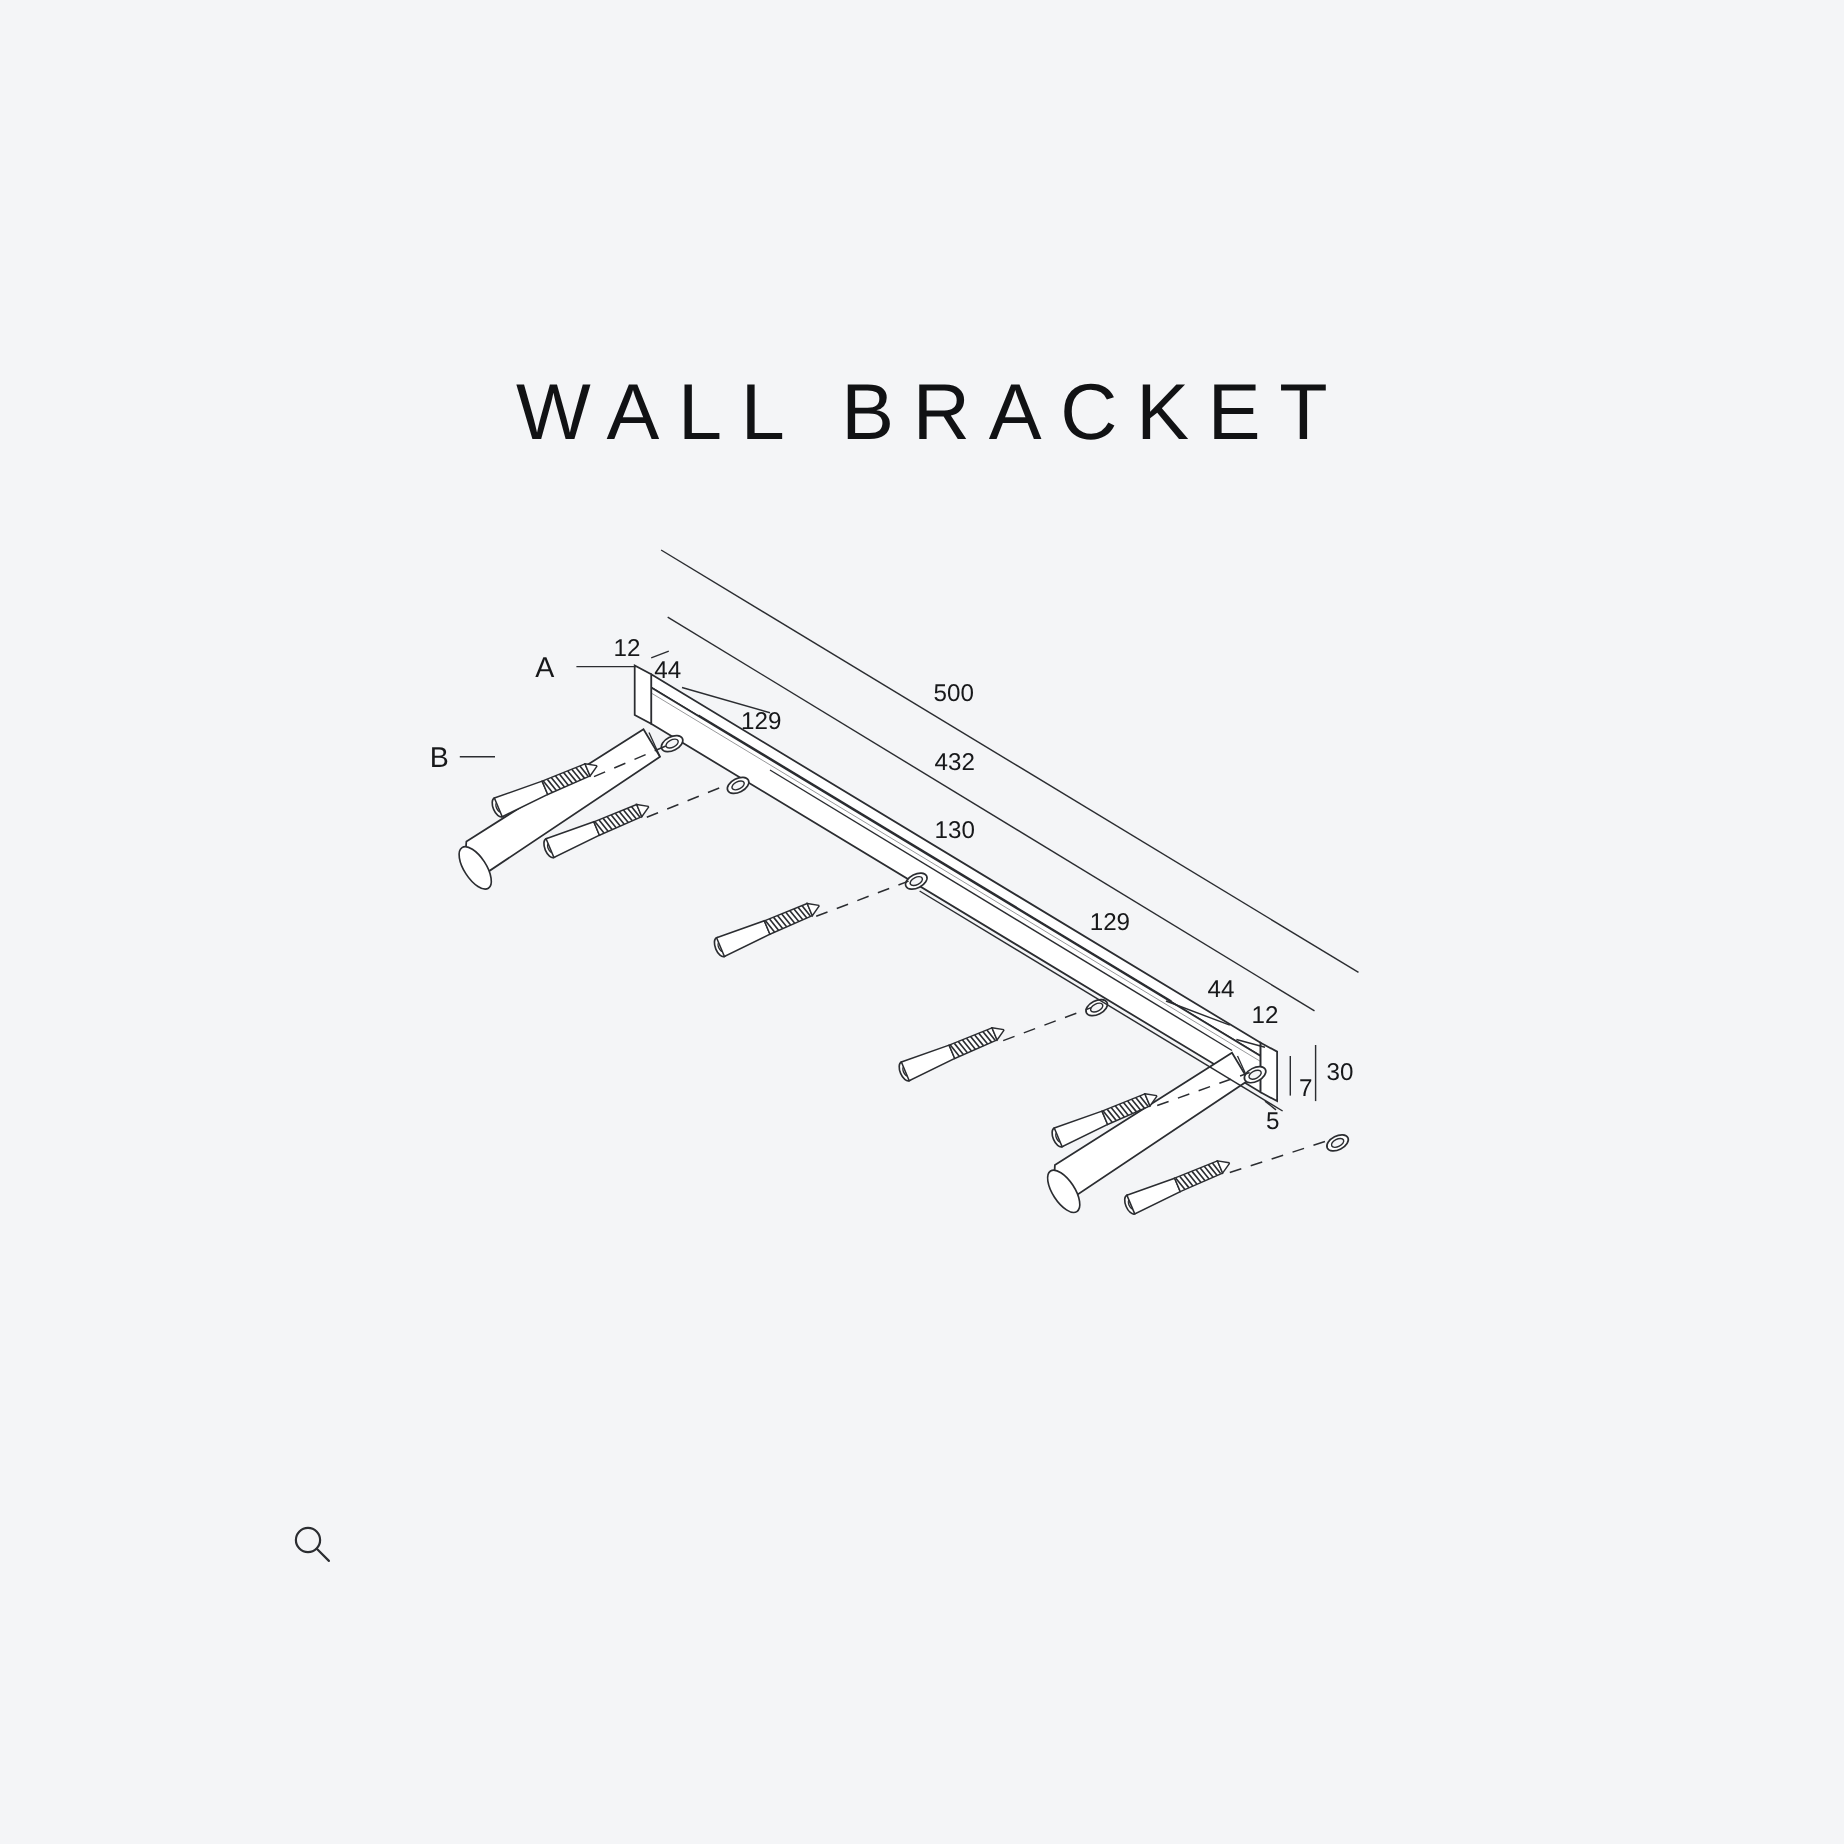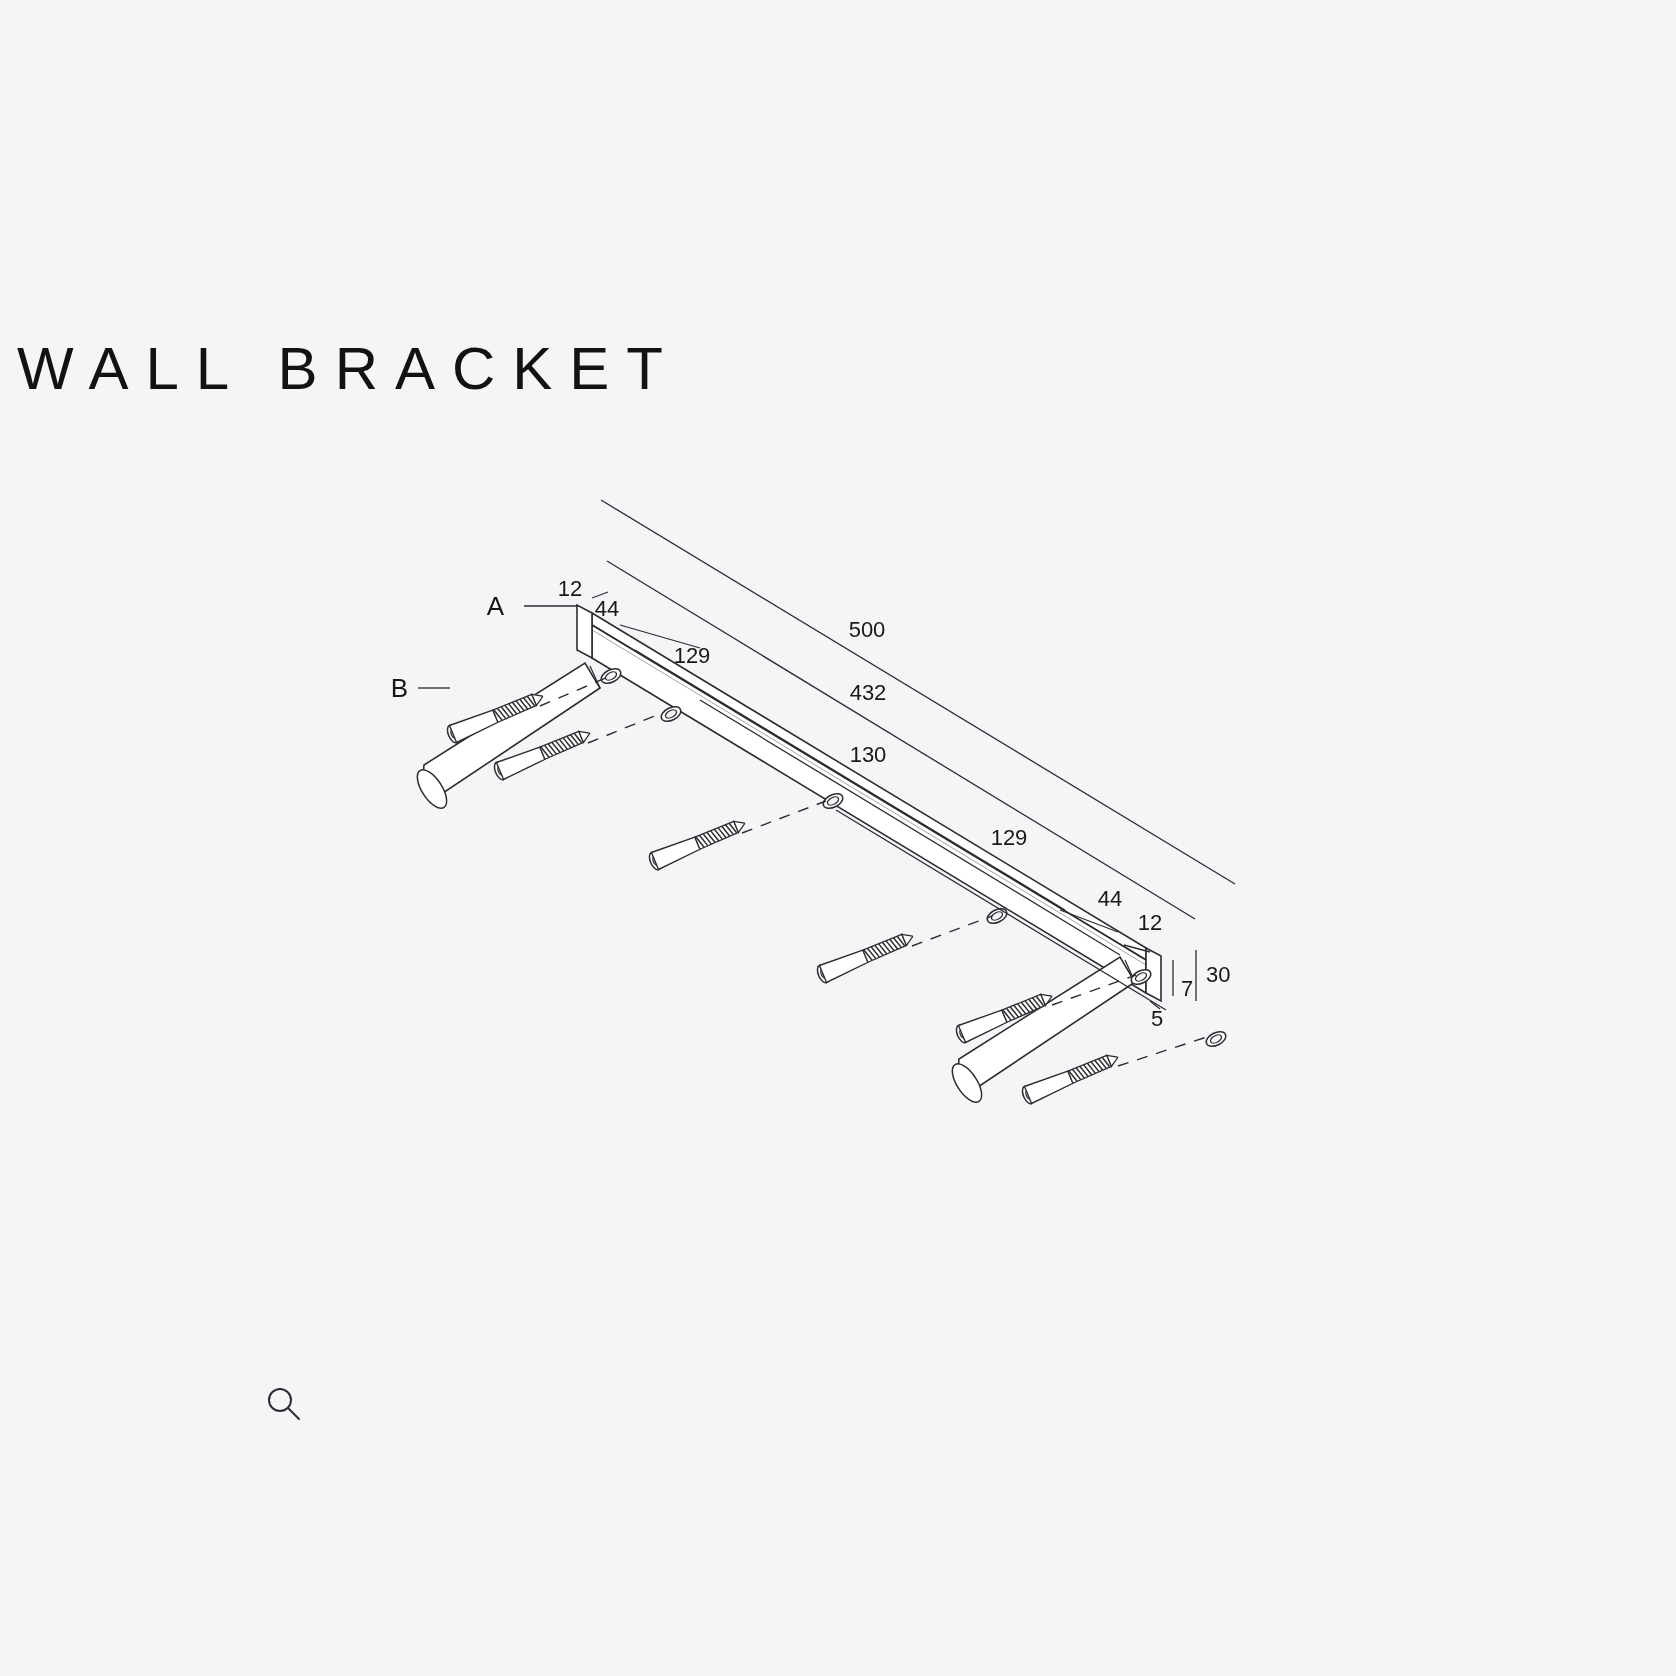--- a/index.html
+++ b/index.html
@@ -18,23 +18,23 @@
     position: absolute;
     inset: 0;
     width: 1676px;
     height: 1676px;
   }
   #title {
     position: absolute;
     top: 334px;
     left: 0;
     width: 1676px;
-    text-align: left;
-    font-family: "Liberation Sans", sans-serif;
-    font-size: 60px;
+    text-align: center;
+    font-family: "Liberation Sans", sans-serif;
+    font-size: 72px;
     font-weight: 400;
     letter-spacing: 17px;
     color: #111214;
     text-indent: 17px;
     white-space: nowrap;
     user-select: none;
   }
   #drawing {
     position: absolute;
     top: 0;

